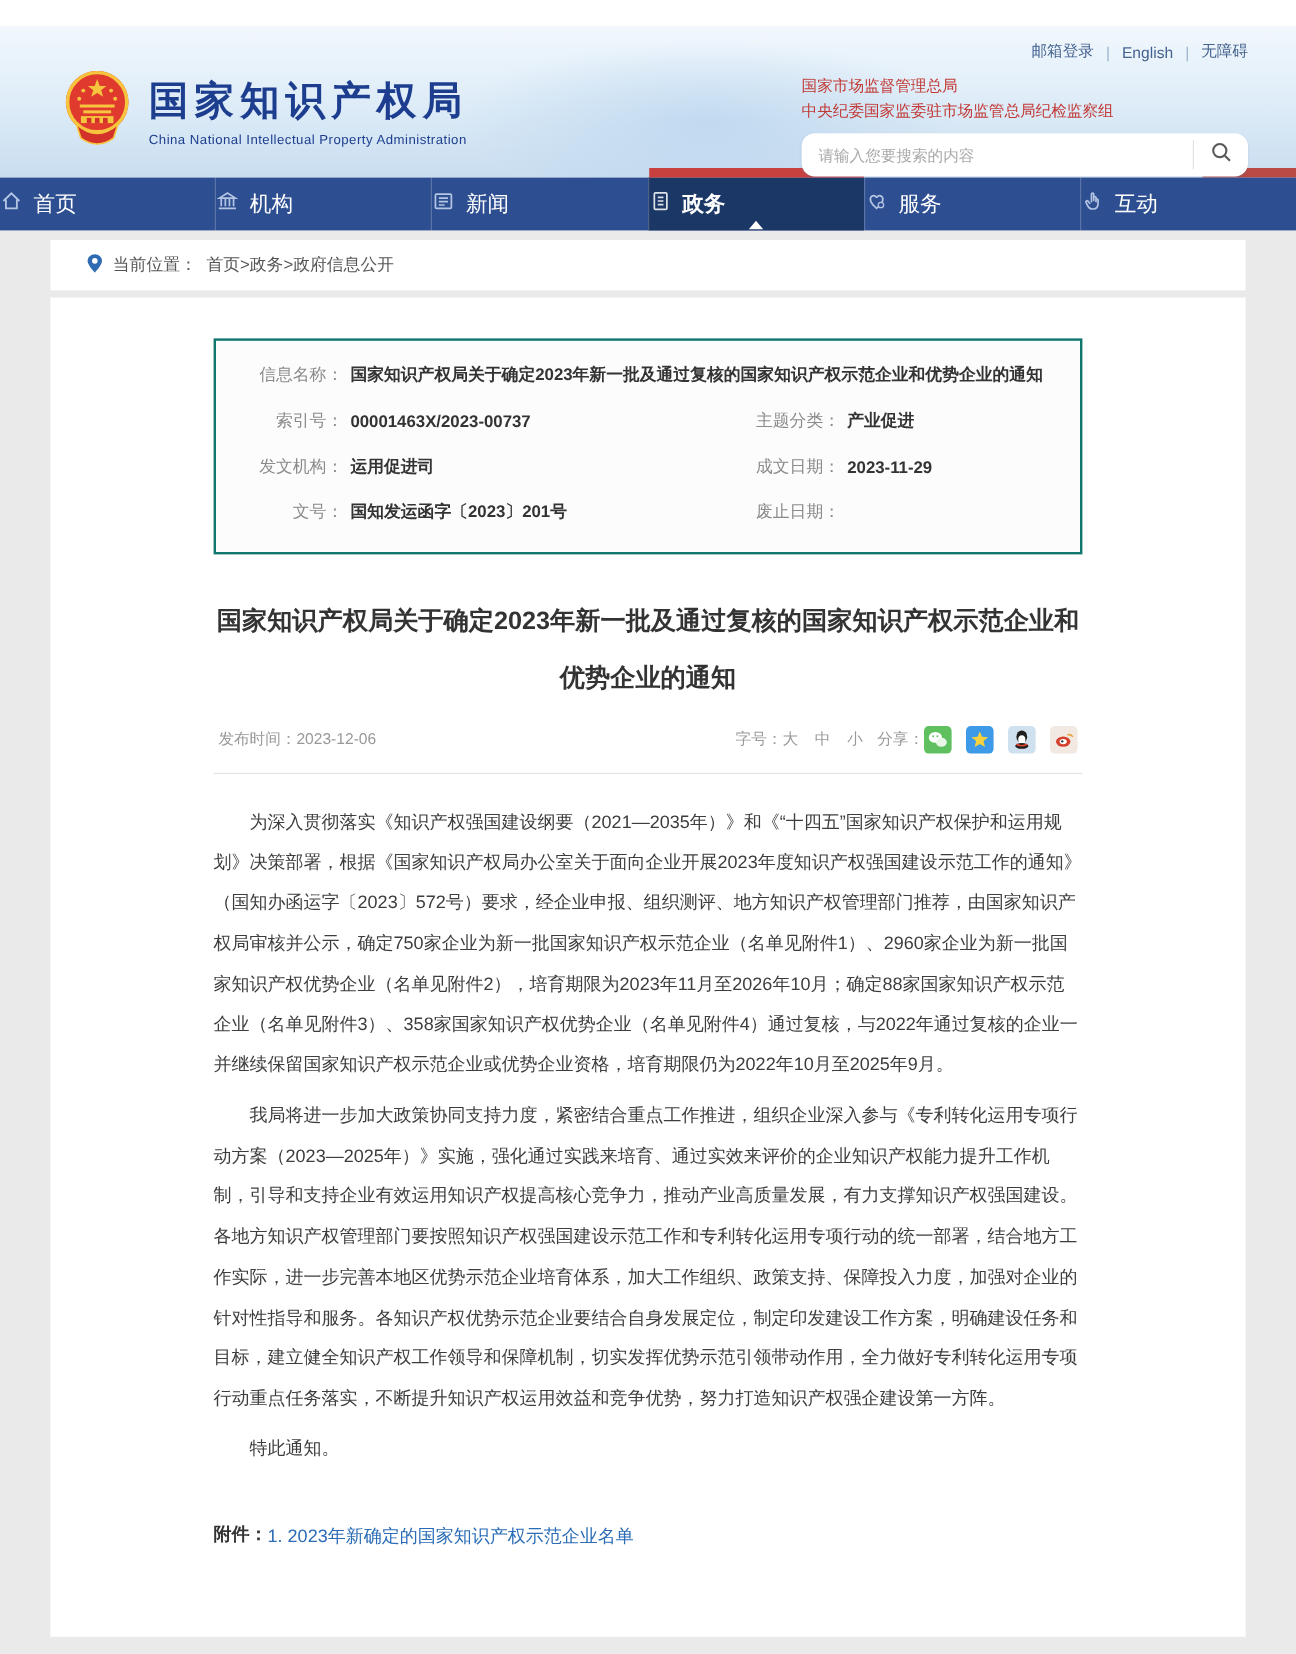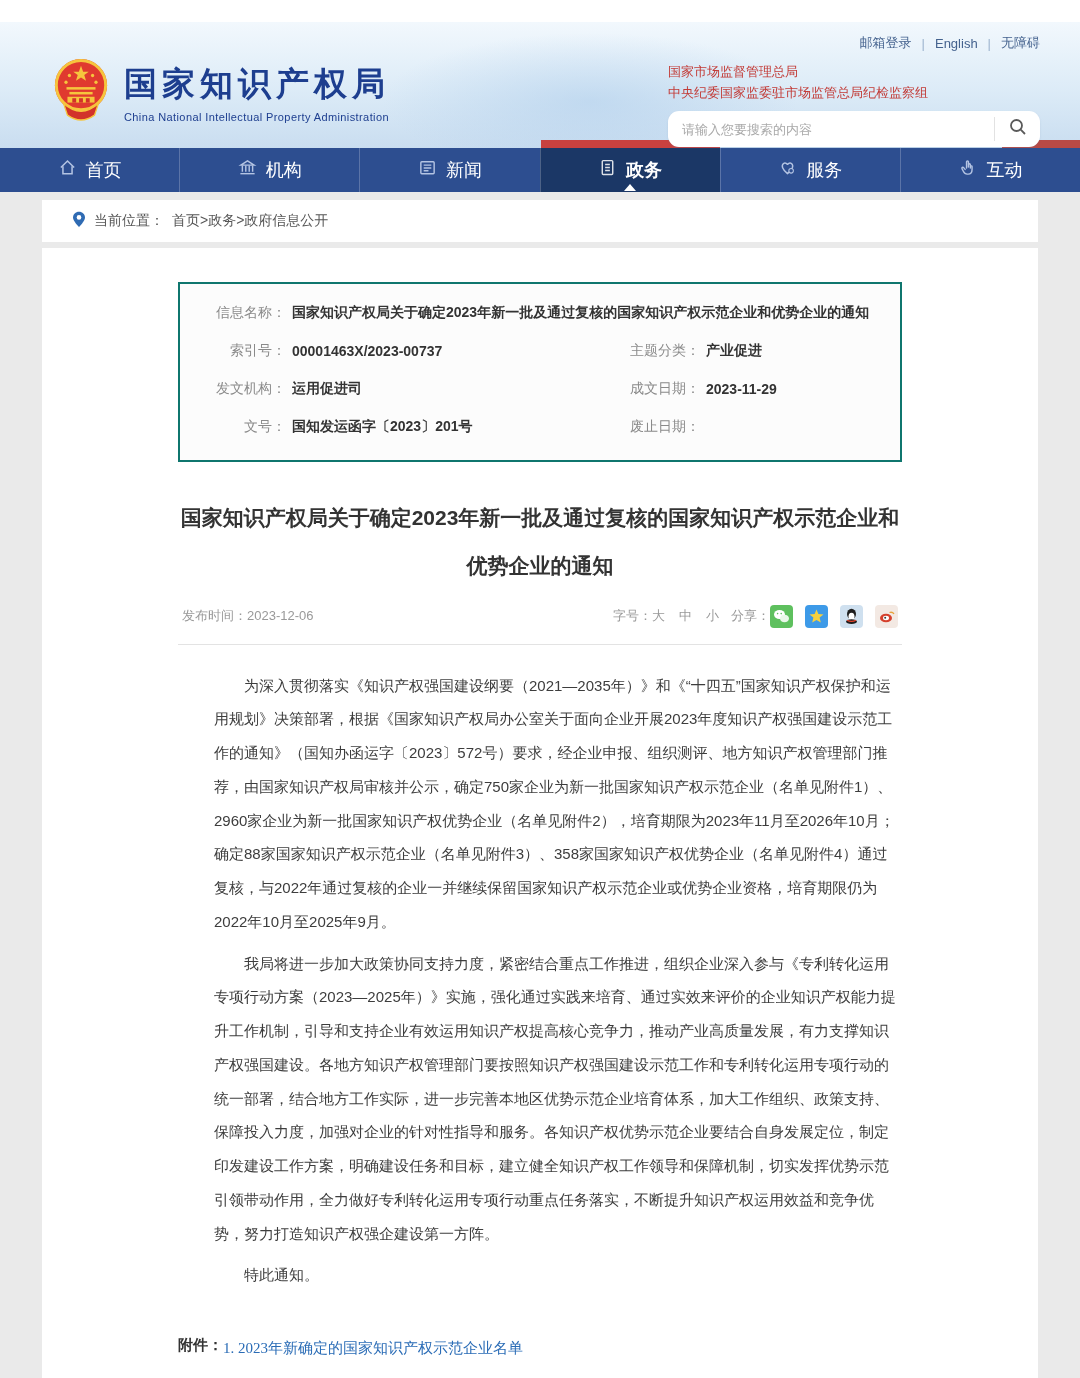--- a/index.html
+++ b/index.html
@@ -23,21 +23,21 @@
   .redlinks { margin-top:9px; font-size:13px; color:#c23a36; line-height:21px; }
   .redlinks div { cursor:pointer; }
   .searchbar { margin-top:8px; width:372px; height:36px; background:#ffffff; display:flex; align-items:center; border-radius:11px; box-shadow:0 1px 2px rgba(90,120,160,.18); }
   .searchbar input { flex:1; border:none; outline:none; font-size:13px; color:#333; padding:0 14px; height:100%; background:transparent; }
   .searchbar input::placeholder { color:#a9a9a9; }
   .search-btn { width:46px; height:24px; border-left:1px solid #e2e2e2; display:flex; align-items:center; justify-content:center; cursor:pointer; }
 
   
   .nav-accent { position:absolute; right:0; top:140px; width:78px; height:8px; background:#b94a45; }
   .nav { height:44px; background:#2d4e90; display:flex; position:relative; }
-  .nav-item { flex:1; display:flex; align-items:center; justify-content:center; gap:9px; color:#ffffff; font-size:18px; cursor:pointer; position:relative; border-left:1px solid rgba(255,255,255,.22); }
+  .nav-item { flex:1; display:flex; align-items:center; justify-content:flex-start; gap:9px; color:#ffffff; font-size:18px; cursor:pointer; position:relative; border-left:1px solid rgba(255,255,255,.22); }
   .nav-item:first-child { border-left:none; }
   .nav-item svg, .nav-item .glyph { opacity:.85; }
   .nav-item.active { background:#1b3766; }
   .nav-item.active::before { content:""; position:absolute; top:-8px; left:0; right:0; height:8px; background:#c9413f; }
   .nav-item.active::after { content:""; position:absolute; bottom:1px; left:50%; margin-left:-6px; border-left:6px solid transparent; border-right:6px solid transparent; border-bottom:7px solid #ffffff; }
 
   
   .breadcrumb { margin:8px 42px 0; background:#ffffff; height:42px; display:flex; align-items:center; padding-left:30px; font-size:14px; color:#555; gap:8px; }
   .breadcrumb .path { cursor:pointer; }
 
@@ -59,26 +59,26 @@
   .fontsizes span { cursor:pointer; }
   .share-icons { display:flex; gap:12px; align-items:center; }
   .share-ic { width:23px; height:23px; border-radius:4px; display:flex; align-items:center; justify-content:center; cursor:pointer; }
   .share-wechat { background:#5ec05e; }
   .share-qzone { background:#3d9ae8; }
   .share-qq { background:#cfe0ef; }
   .share-weibo { background:#f3e9e3; }
 
   .body-text { margin-top:24px; font-size:15px; color:#3d3d3d; line-height:2.25; }
   .body-text p { margin-bottom:8px; }
-  .body-text p.indent { text-indent:2em;margin-left:36px; }
+  .body-text p.indent { text-indent:2em; }
 
   .attachments { margin-top:44px; font-size:15px; color:#333; }
   .att-row { display:flex; }
   .att-label { font-weight:bold; flex-shrink:0; }
-  .att-list a { display:block; color:#2a6cb6; text-decoration:none; line-height:1.6; margin-bottom:28px; cursor:pointer;font-family:Liberation Serif, serif; }
+  .att-list a { display:block; color:#2a6cb6; text-decoration:none; line-height:1.6; margin-bottom:28px; cursor:pointer; }
 </style>
 </head>
 <body>
 
 <div class="page" data-interactable="false">
 
   <div class="topstrip" data-interactable="false"></div>
 
   <div class="header" data-interactable="false">
     <div class="brand" data-interactable="true">

